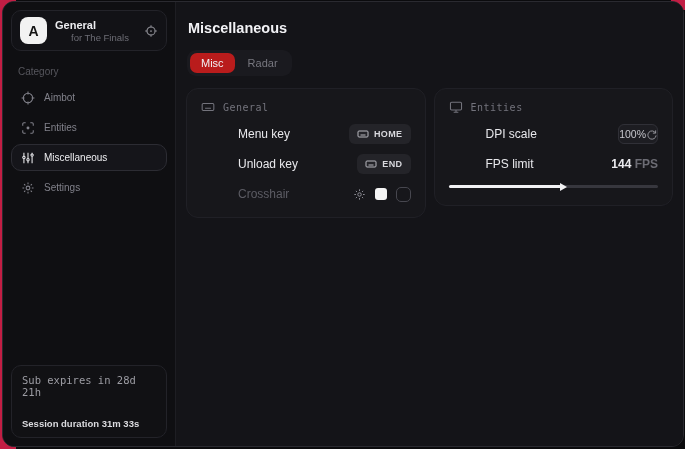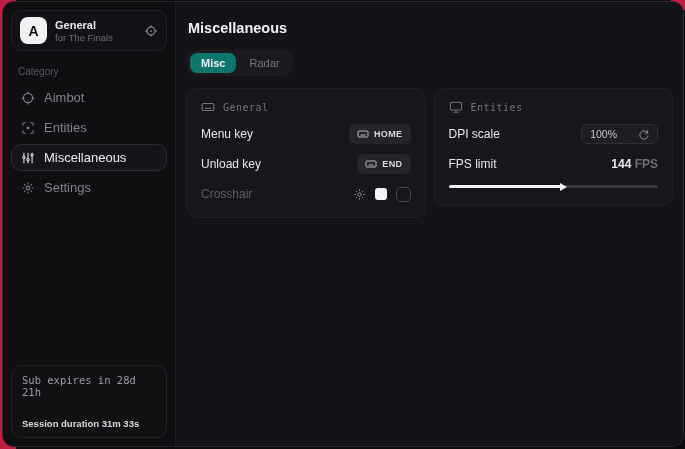--- a/index.html
+++ b/index.html
@@ -38,32 +38,32 @@
     border-radius: 10px; padding: 6px 8px;
   }
   .brand-logo {
     width: 27px; height: 27px; border-radius: 8px;
     background: #f2f2f2; color: #141414;
     font-weight: bold; font-size: 14px;
     display: flex; align-items: center; justify-content: center;
   }
   .brand-text { display: flex; flex-direction: column; gap: 1px; }
   .brand-name { color: #ececef; font-size: 11px; font-weight: bold; }
-  .brand-sub { color: #6d6d75; font-size: 9.5px; }
+  .brand-sub { color: #6d6d75; font-size: 9.5px; margin-left: 16px; }
   .brand-action { margin-left: auto; color: #8d8d94; display: flex; }
 
   .category-label {
     color: #56565d; font-size: 10px; margin: 15px 7px 7px 7px;
   }
   .nav { display: flex; flex-direction: column; gap: 3px; }
   .nav-item {
     display: flex; align-items: center; gap: 9px;
     height: 27px; padding: 0 9px;
     border: 1px solid transparent; border-radius: 10px;
-    color: #81818a; font-size: 13px;
+    color: #81818a; font-size: 10px;
     cursor: pointer;
   }
   .nav-item.active {
     color: #eeeef1; background: #15151a; border-color: #2c2c33;
   }
   .nav-item .ni { display: flex; }
   .flex-spacer { flex: 1; }
 
   .status-box {
     border: 1px solid #232329; border-radius: 10px;
@@ -80,37 +80,37 @@
   .main { flex: 1; background: #141418; display: flex; flex-direction: column; padding: 14px 10px; }
   .page-title { color: #f2f2f5; font-size: 14.5px; font-weight: bold; margin: 4px 0 14px 2px; }
   .tabs-bar {
     display: inline-flex; gap: 2px; align-self: flex-start;
     background: #1a1a1f; border-radius: 9px; padding: 3px; margin-left: 1px;
   }
   .tab {
     padding: 4px 11px; border-radius: 7px;
     color: #77777f; font-size: 11px; cursor: pointer;
   }
-  .tab.active { background: #0f766e; color: #f0f0f3; font-weight: bold; }
+  .tab.active { background: #b91c1c; color: #f0f0f3; font-weight: normal; }
 
   .panels { display: flex; gap: 8px; margin-top: 12px; align-items: flex-start; }
   .panel {
     flex: 1; background: #17171b; border: 1px solid #202026;
     border-radius: 12px; padding: 11px 14px 13px 14px;
   }
   .panel-header {
     display: flex; align-items: center; gap: 8px;
     color: #73737c; font-family: "DejaVu Sans Mono", monospace;
     font-size: 10px; letter-spacing: 0.5px; margin-bottom: 4px;
   }
   .panel-row {
     display: flex; align-items: center; justify-content: space-between;
     margin-top: 10px; min-height: 20px;
   }
-  .row-label { color: #e8e8ec; font-size: 12px; font-weight: 500; }
+  .row-label { color: #e8e8ec; font-size: 12px; font-weight: 500; margin-left: 37px; }
   .row-label.dim { color: #5c5c64; }
 
   .keybind-btn {
     display: flex; align-items: center; gap: 5px;
     background: #242429; border-radius: 6px; padding: 4px 8px;
     color: #d8d8dd; font-size: 9px; font-weight: bold; letter-spacing: 0.4px;
     cursor: pointer;
   }
   .keybind-btn .ki { color: #b9b9c0; display: flex; }
 
@@ -118,23 +118,23 @@
   .gear-btn { color: #8f8f97; display: flex; cursor: pointer; }
   .color-swatch {
     width: 12px; height: 12px; background: #f5f5f5; border-radius: 3px; cursor: pointer;
   }
   .checkbox {
     width: 15px; height: 15px; border: 1.5px solid #47474f; border-radius: 5px;
     background: transparent; cursor: pointer;
   }
 
   .dpi-control {
-    display: flex; align-items: center; gap: 21px;
+    display: flex; align-items: center; gap: 0;
     background: #1d1d22; border: 1px solid #303037;
-    border-radius: 6px; padding: 3px 8px; cursor: pointer;
+    border-radius: 6px; padding: 3px 0; cursor: pointer;
   }
   .dpi-value { color: #c6c6cc; font-size: 10.5px; }
   .refresh-icon { color: #9c9ca3; display: flex; }
 
   .fps-value-wrap { font-size: 12px; }
   .fps-value { color: #ebebef; font-weight: bold; }
   .fps-unit { color: #6c6c74; font-weight: bold; }
 
   .slider { position: relative; height: 12px; margin-top: 6px; cursor: pointer; }
   .slider-track {

